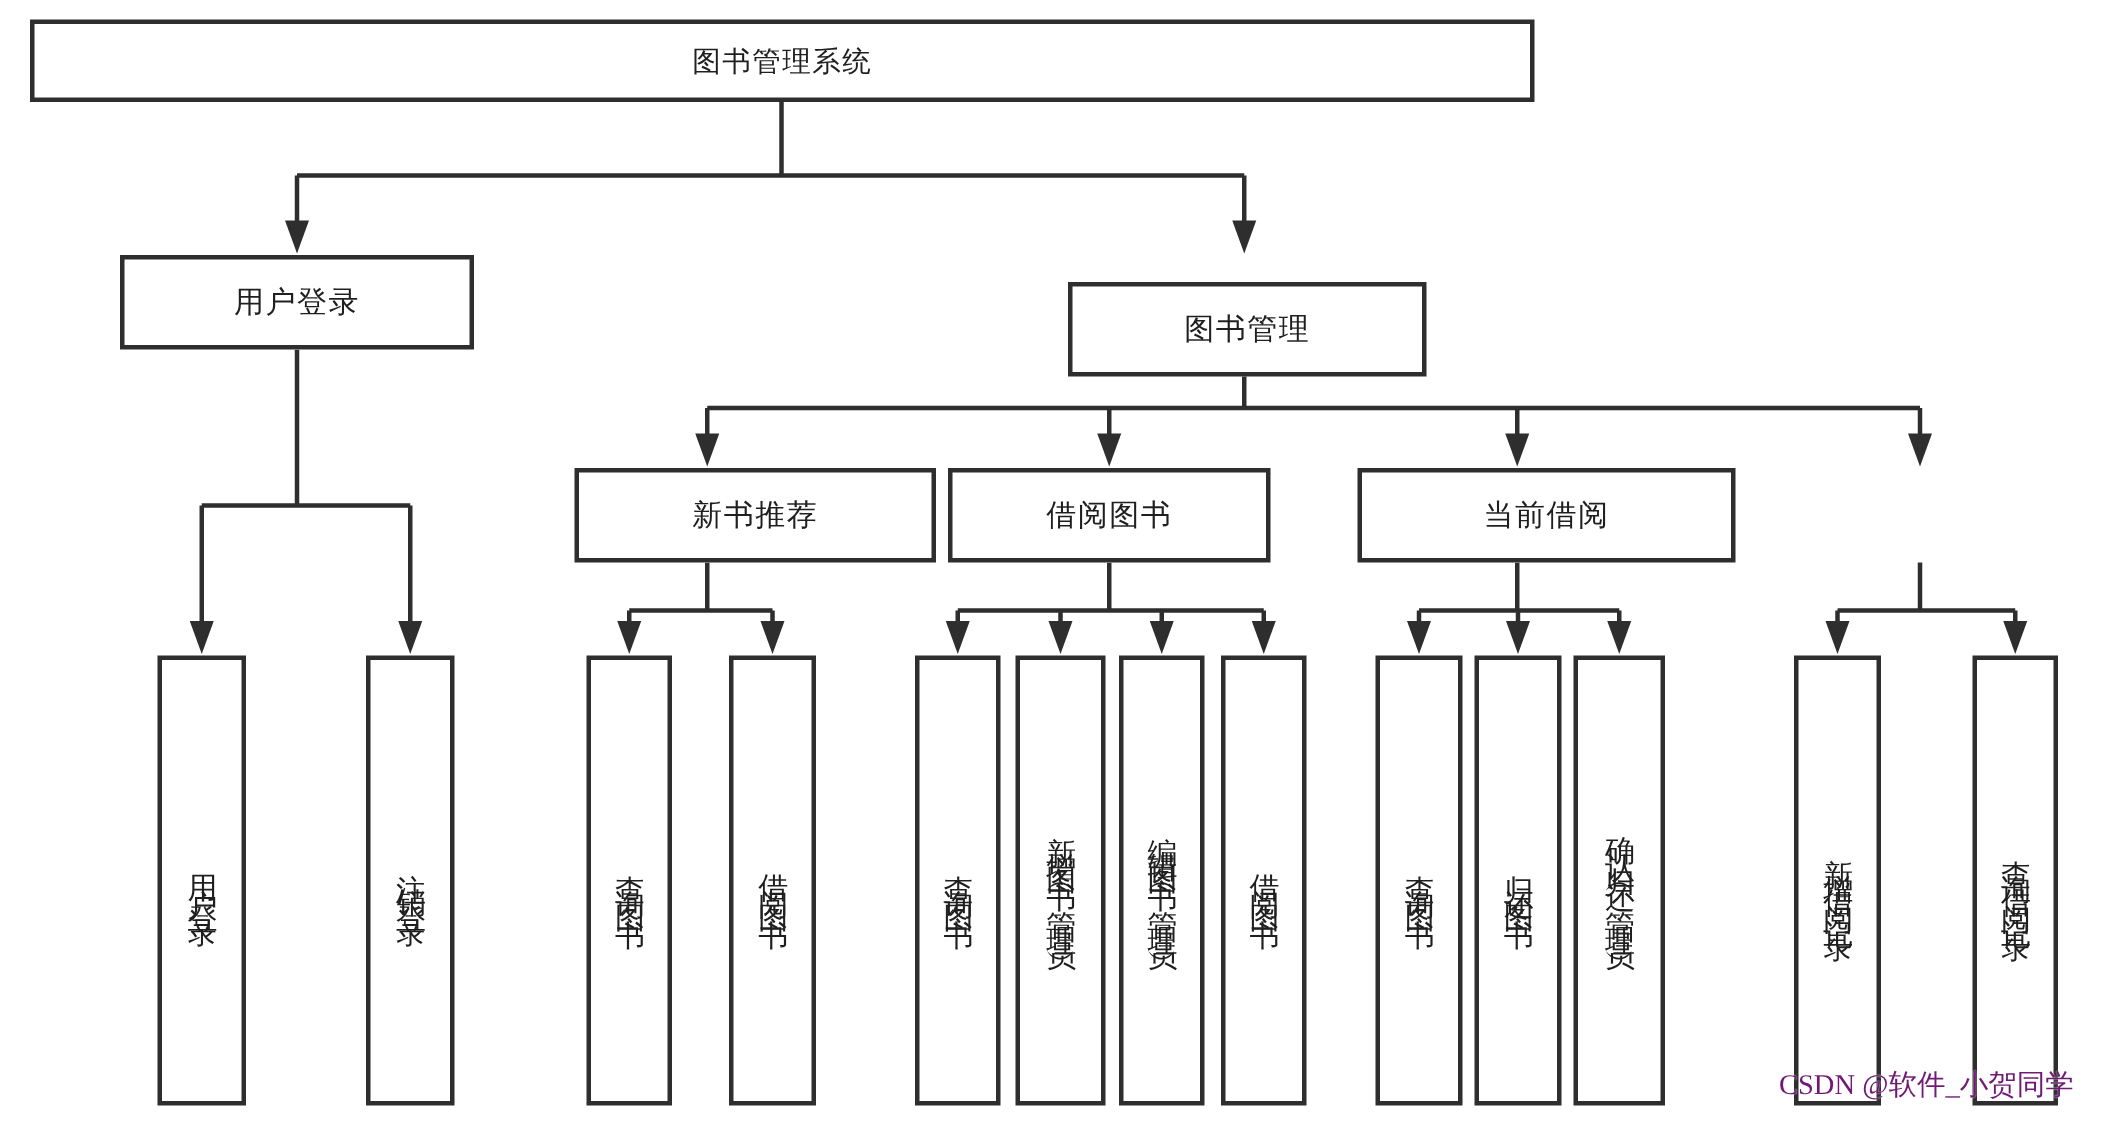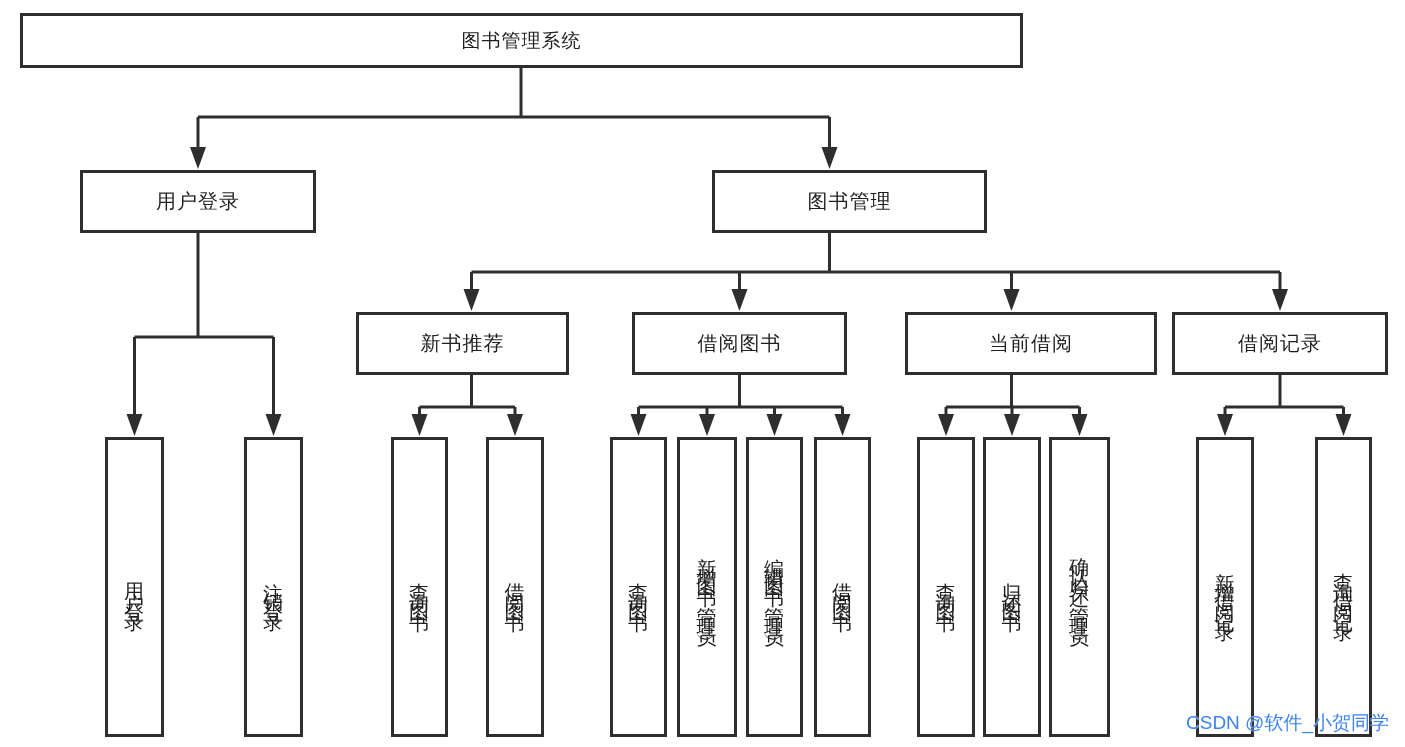--- a/index.html
+++ b/index.html
@@ -5,21 +5,21 @@
   html, body {
     margin: 0;
     padding: 0;
     background: #ffffff;
   }
   .canvas {
     position: relative;
     width: 1405px;
     height: 747px;
     background: #ffffff;
-    font-family: Liberation Sans, sans-serif;
+    font-family: Liberation Serif, serif;
     overflow: hidden;
   }
   .connectors {
     position: absolute;
     left: 0;
     top: 0;
     z-index: 1;
   }
   .node {
     position: absolute;
@@ -46,21 +46,21 @@
     font-size: 20px;
     letter-spacing: 10px;
     line-height: 1;
     color: #1f1f1f;
   }
   .watermark {
     position: absolute;
     left: 1186px;
     top: 710px;
     font-size: 19px;
-    color: #3b82f6;
+    color: #701a75;
     text-shadow: 0 0 1px #ffffff;
     white-space: nowrap;
     z-index: 5;
   }
 </style>
 </head>
 <body>
 
 <div class="canvas">
 
@@ -129,36 +129,33 @@
     </g>
   </svg>
 
   <div class="node h-label root-box" style="left:20px; top:13px; width:1003px; height:55px">
     <span>图书管理系统</span>
   </div>
 
   <div class="node h-label" style="left:80px; top:170px; width:236px; height:63px">
     <span>用户登录</span>
   </div>
-  <div class="node h-label" style="left:712px; top:170px; width:275px; height:63px">
+  <div class="node h-label" style="left:712px; top:188px; width:239px; height:63px">
     <span>图书管理</span>
   </div>
 
-  <div class="node h-label" style="left:356px; top:312px; width:213px; height:63px">
+  <div class="node h-label" style="left:383px; top:312px; width:241px; height:63px">
     <span>新书推荐</span>
   </div>
   <div class="node h-label" style="left:632px; top:312px; width:215px; height:63px">
     <span>借阅图书</span>
   </div>
   <div class="node h-label" style="left:905px; top:312px; width:252px; height:63px">
     <span>当前借阅</span>
   </div>
-  <div class="node h-label" style="left:1172px; top:312px; width:216px; height:63px">
-    <span>借阅记录</span>
-  </div>
 
   <div class="node leaf" style="left:105px; top:437px; width:59px; height:300px">
     <span class="vtext">用户登录</span>
   </div>
   <div class="node leaf" style="left:244px; top:437px; width:59px; height:300px">
     <span class="vtext">注销登录</span>
   </div>
 
   <div class="node leaf" style="left:391px; top:437px; width:57px; height:300px">
     <span class="vtext">查询图书</span>

